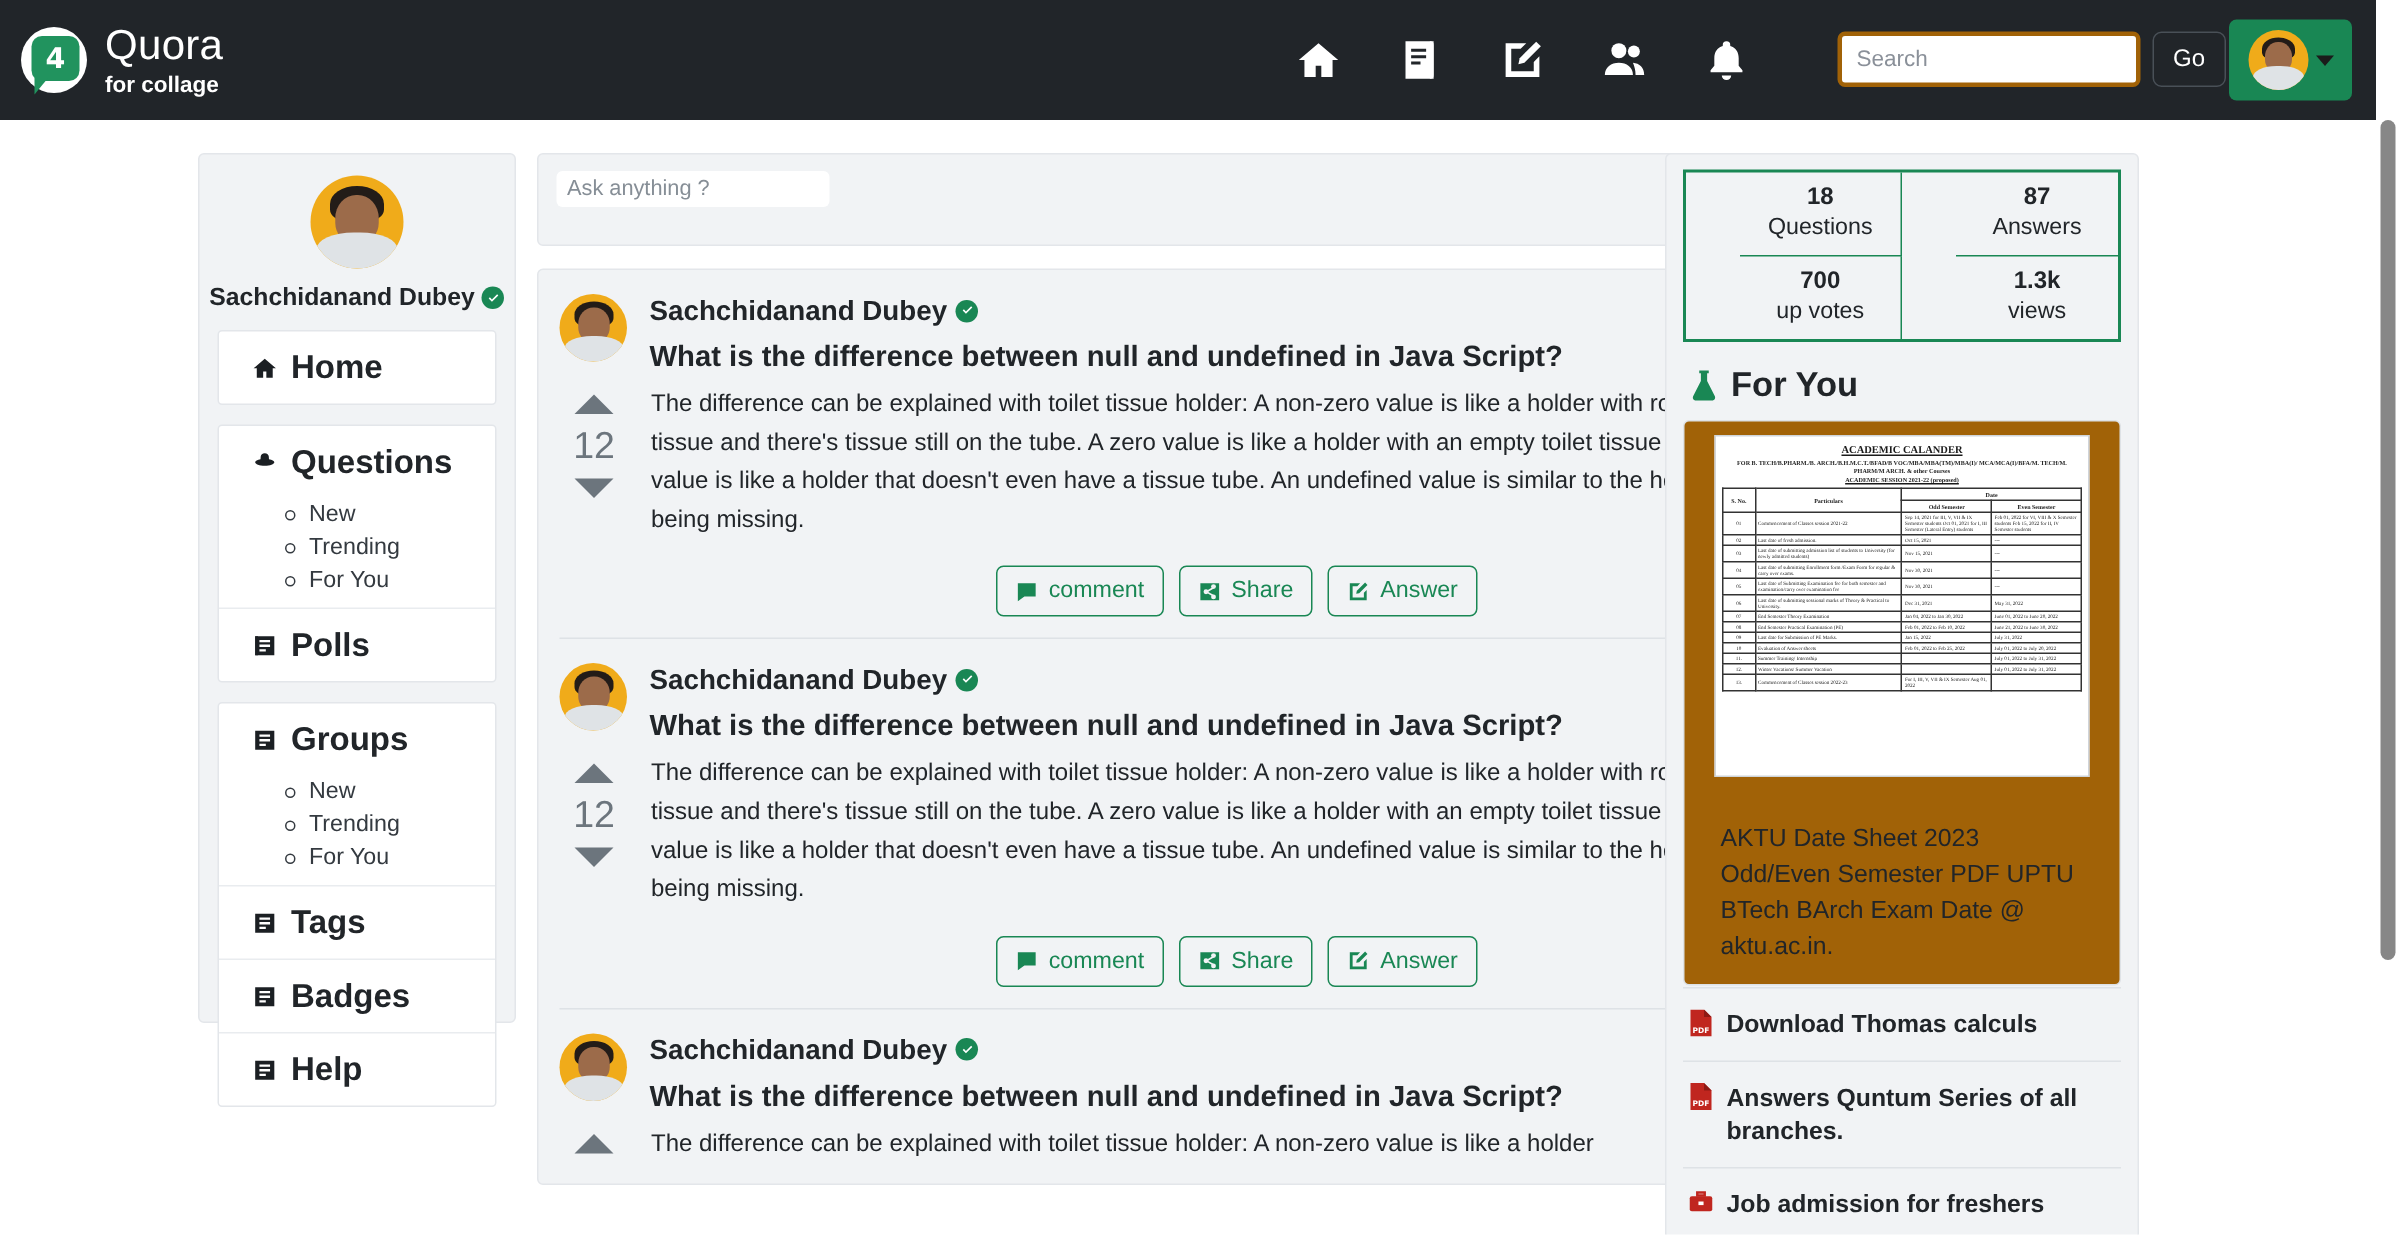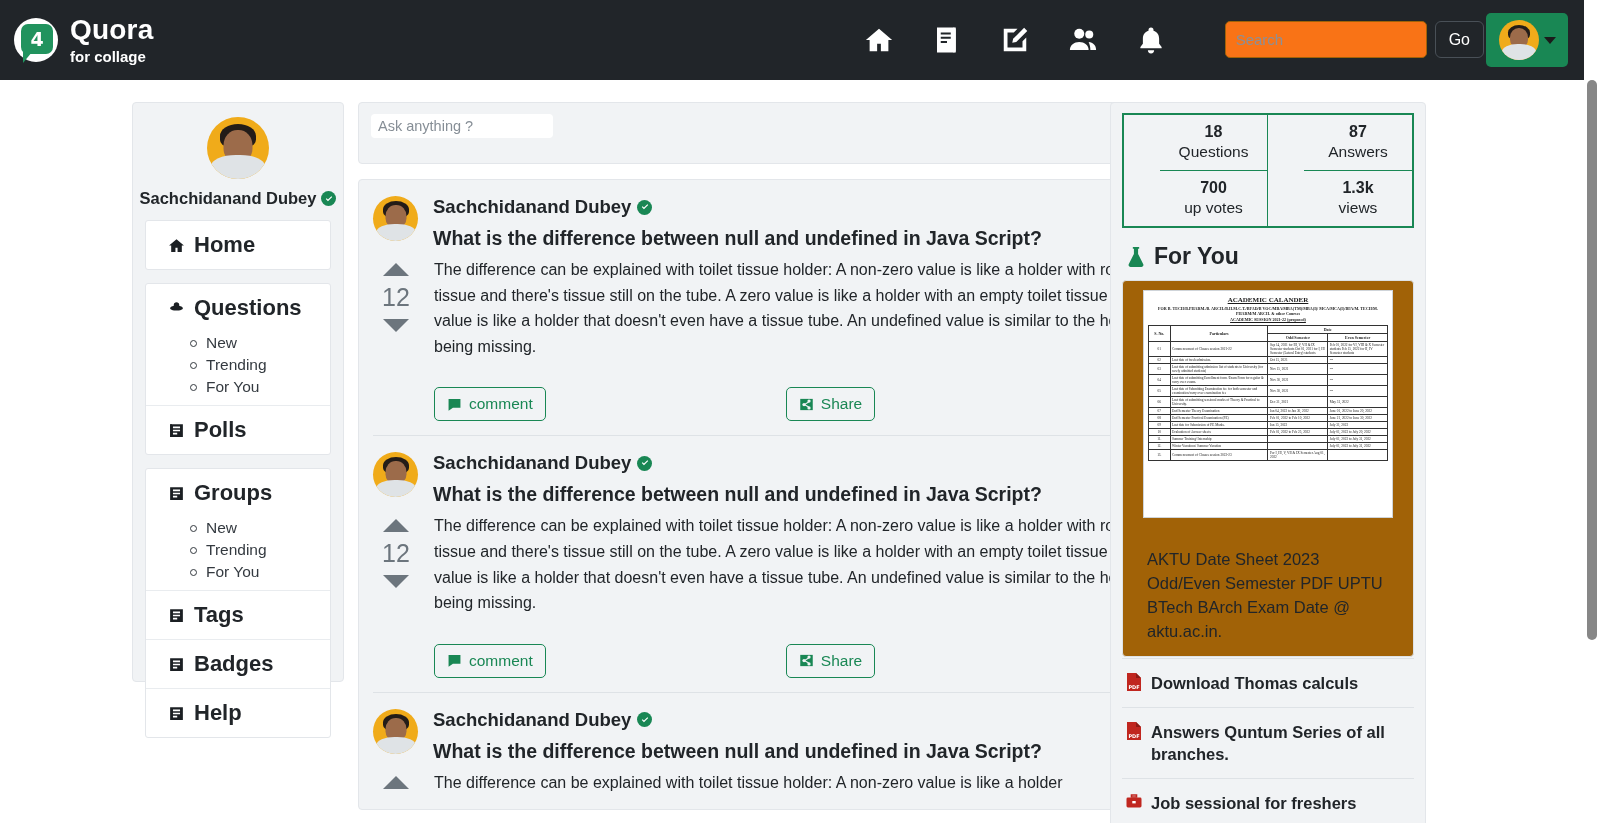--- a/index.html
+++ b/index.html
@@ -33,43 +33,43 @@
     color: #ffffff; font-size: 19px; font-weight: bold;
     font-family: "DejaVu Sans", sans-serif;
     left: 1px; top: -1px;
   }
   .brand-logo .bubble::after {
     content: ""; position: absolute; left: 2px; bottom: -9px;
     border-left: 9px solid #21935e;
     border-bottom: 11px solid transparent;
   }
   .brand-text { line-height: 1; }
-  .brand-title { color: #ffffff; font-size: 28px; font-weight: bold; letter-spacing: .2px; }
+  .brand-title { color: #ffffff; font-size: 28px; font-weight: normal; letter-spacing: .2px; }
   .brand-sub { color: #ffffff; font-size: 15px; font-weight: bold; margin-top: 5px; }
 
   .nav-icons {
     position: absolute; left: 845px; top: 0; height: 80px;
     display: flex; align-items: center; gap: 0;
   }
   .nav-icon {
     width: 68px; height: 80px;
     display: flex; align-items: center; justify-content: center;
     color: #ffffff; cursor: pointer;
   }
   .nav-icon svg { width: 30px; height: 30px; fill: #ffffff; }
 
   .search-wrap {
     position: absolute; right: 100px; top: 21px;
     display: flex; align-items: center; gap: 8px;
   }
   .search-input {
     width: 202px; height: 37px;
-    border: 1px solid #a16207; border-radius: 5px;
+    border: 3px solid #a16207; border-radius: 5px;
     padding: 0 10px; font-size: 15px; color: #212529;
-    background: #f97316; outline: none;
+    background: #ffffff; outline: none;
     font-family: "Liberation Sans", sans-serif;
   }
   .search-input::placeholder { color: #8a9099; }
   .go-btn {
     height: 37px; padding: 0 13px;
     background: #212529; color: #ffffff;
     border: 1px solid #495057; border-radius: 6px;
     font-size: 16px; cursor: pointer;
     font-family: "Liberation Sans", sans-serif;
   }
@@ -197,21 +197,21 @@
     border-bottom: 13px solid #6c757d;
   }
   .tri-down {
     width: 0; height: 0; cursor: pointer;
     border-left: 13px solid transparent; border-right: 13px solid transparent;
     border-top: 13px solid #6c757d;
   }
   .vote-count { font-size: 25px; color: #6c757d; line-height: 1; }
   .post-text { font-size: 16px; line-height: 1.6; color: #212529; }
   .post-actions {
-    display: flex; justify-content: space-between; gap: 10px; margin-top: 28px;
+    display: flex; justify-content: center; gap: 10px; margin-top: 18px;
   }
   .act-btn {
     display: flex; align-items: center; gap: 7px;
     border: 1px solid #198754; border-radius: 5px;
     background: transparent; color: #198754;
     font-size: 15.5px; padding: 7px 12px; cursor: pointer;
     font-family: "Liberation Sans", sans-serif;
   }
   .act-btn svg { width: 15px; height: 15px; fill: #198754; }
 
@@ -755,21 +755,21 @@
             <text x="8" y="15.5" font-size="5" fill="#fff" text-anchor="middle" font-family="DejaVu Sans">PDF</text>
           </svg>
         <span>Answers Quntum Series of all branches.</span>
       </div>
       <div class="link-item">
         <svg viewBox="0 0 16 18">
             <path d="M5.5 2h5v2h-5z" fill="none" stroke="#c0261f" stroke-width="1.6"></path>
             <rect x="0.5" y="4.5" width="15" height="10" rx="1.4" fill="#c0261f"></rect>
             <rect x="6.3" y="8" width="3.4" height="2.4" fill="#fff"></rect>
           </svg>
-        <span>Job sessional for freshers</span>
+        <span>Job admission for freshers</span>
       </div>
       <div class="link-item">
         <svg viewBox="0 0 16 18">
             <path d="M1 0h9l5 5v13H1z" fill="#c0261f"></path>
             <path d="M10 0l5 5h-5z" fill="#8d1a15"></path>
             <text x="8" y="15.5" font-size="5" fill="#fff" text-anchor="middle" font-family="DejaVu Sans">PDF</text>
           </svg>
         <span>Web Technology : A Computer</span>
       </div>
     </div>

